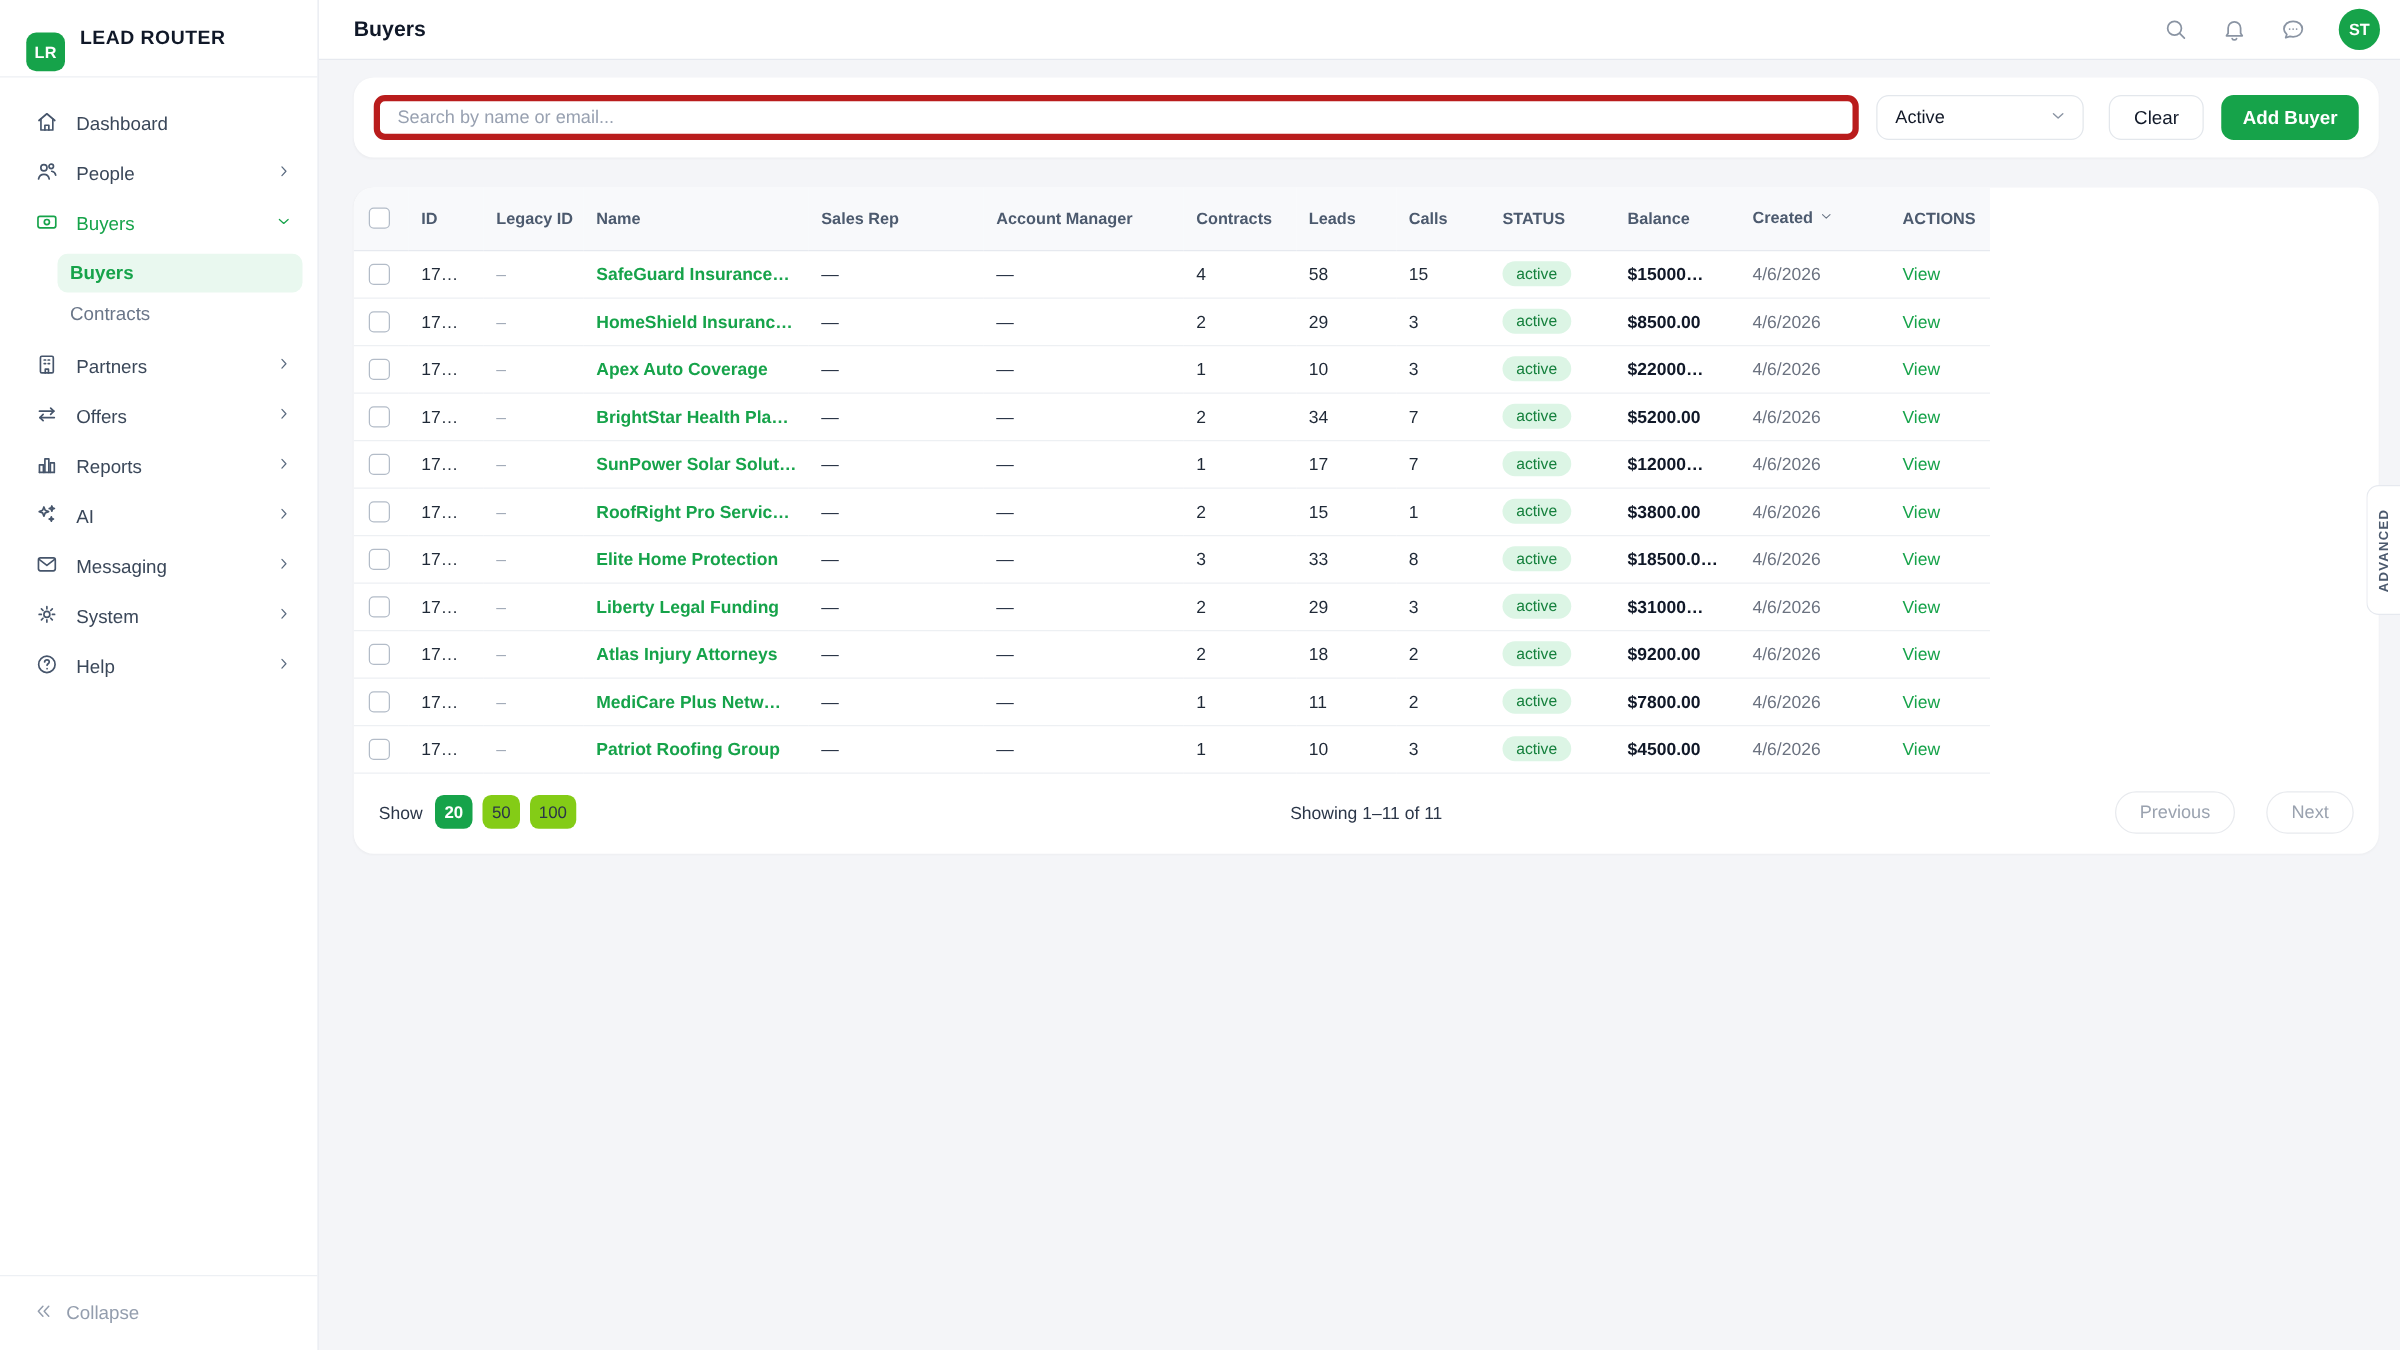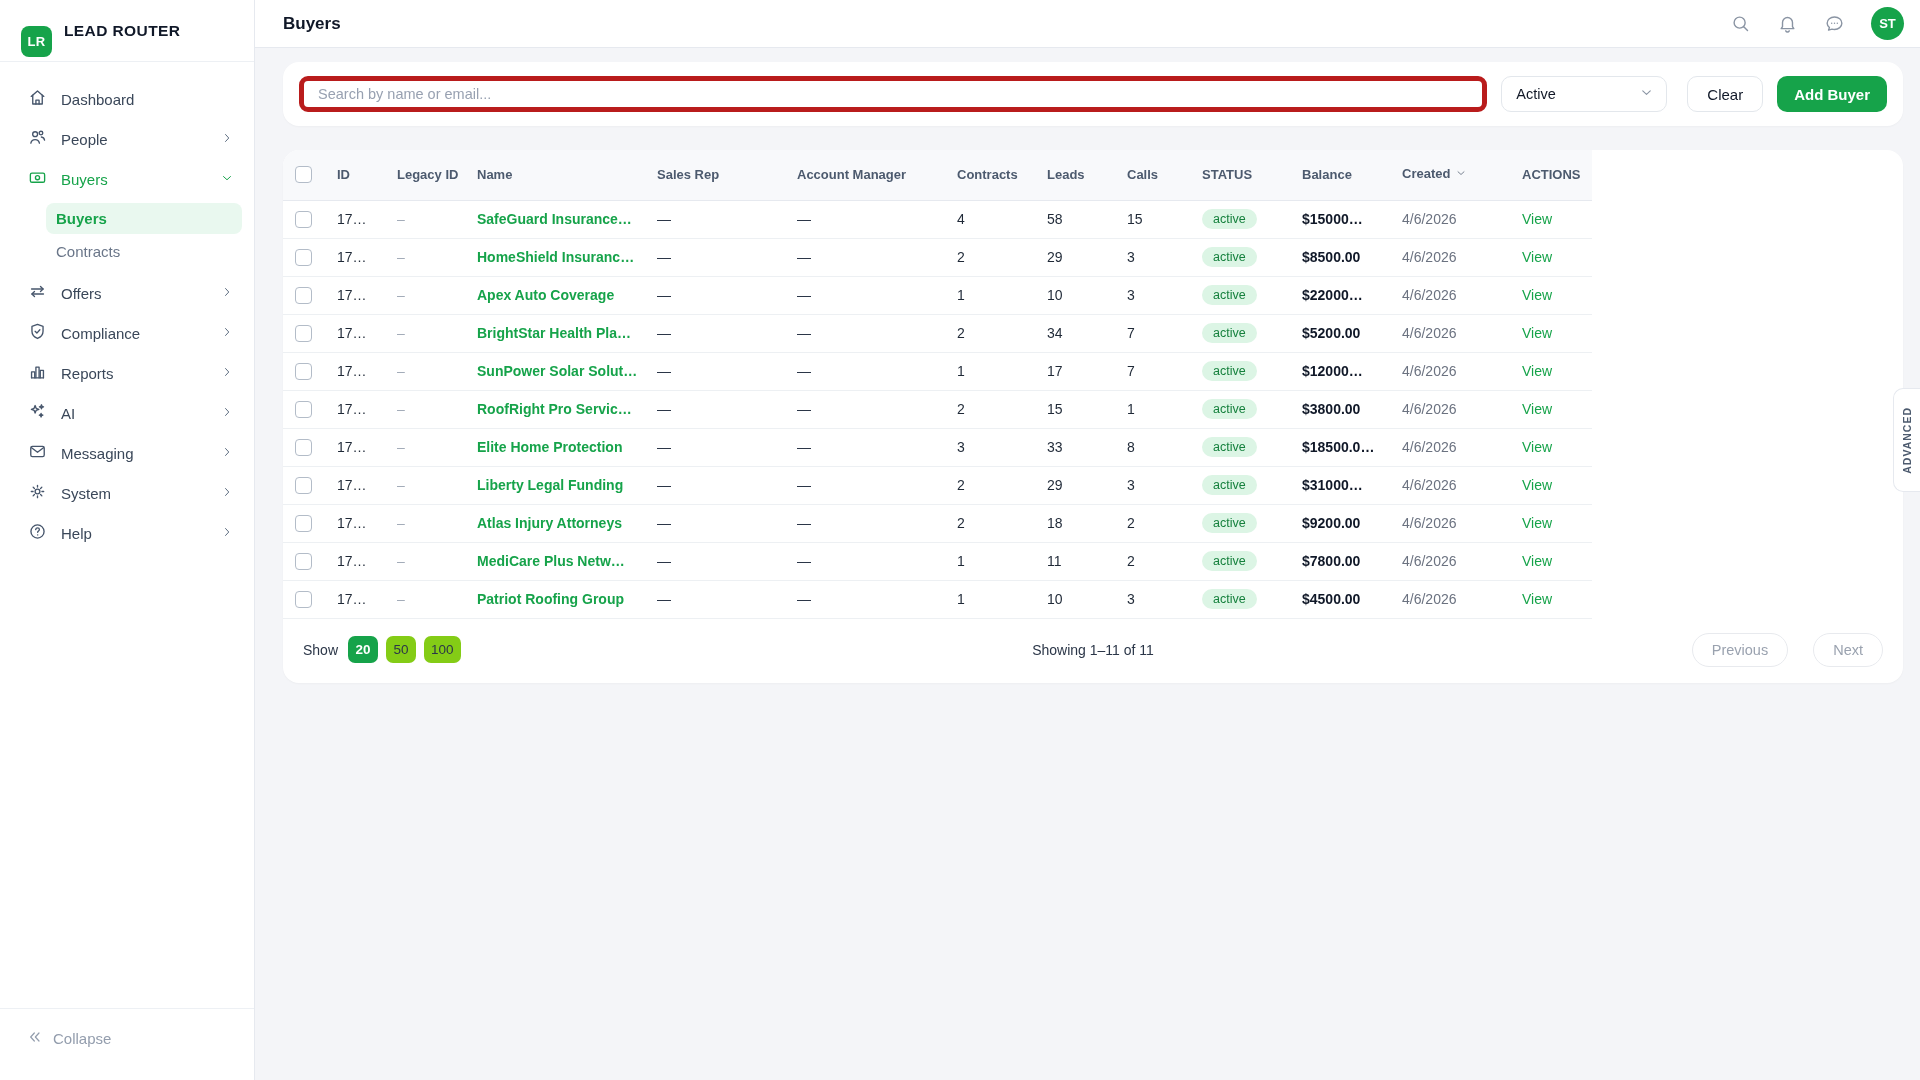--- a/index.html
+++ b/index.html
@@ -23,21 +23,21 @@
   .nav-item svg { width:19px; height:19px; stroke:#46556B; stroke-width:1.7;
     fill:none; stroke-linecap:round; stroke-linejoin:round; flex:none; }
   .nav-item .chev { margin-left:auto; }
   .nav-item .chev svg { width:14px; height:14px; stroke:#5B6B80; }
   .nav-item.active { color:#16A34A; }
   .nav-item.active svg { stroke:#16A34A; }
   .subnav { padding:2px 0 4px; }
   .sub-item { height:31px; margin:2px 12px 2px 46px; display:flex; align-items:center;
     padding-left:10px; border-radius:8px; font-size:15px; color:#6A7689; cursor:pointer; }
   .sub-item.active { background:#E9F8EF; color:#16A34A; font-weight:700; }
-  .collapse-bar { position:absolute; left:0; right:0; bottom:12px; height:60px;
+  .collapse-bar { position:absolute; left:0; right:0; bottom:0; height:60px;
     border-top:1px solid #EDF0F4; display:flex; align-items:center; gap:10px;
     padding-left:27px; color:#939DAD; font-size:15px; cursor:pointer; }
   .collapse-bar svg { width:16px; height:16px; stroke:#939DAD; stroke-width:1.8;
     fill:none; stroke-linecap:round; stroke-linejoin:round; }
 
   
   .main { flex:1; display:flex; flex-direction:column; min-width:0; }
   .topbar { height:48px; background:#fff; border-bottom:1px solid #E6E9EF;
     display:flex; align-items:center; padding:0 16px 0 28px; }
   .page-title { font-size:17px; font-weight:700; color:#101828; }
@@ -164,36 +164,37 @@
       <div class="subnav">
         <div class="sub-item active">
           <span>Buyers</span>
         </div>
         <div class="sub-item">
           <span>Contracts</span>
         </div>
       </div>
       <div class="nav-item">
         <span><svg viewBox="0 0 24 24">
+              <rect x="5.5" y="3.8" width="13" height="16.8" rx="1.4"></rect>
+              <path d="M9.3 7.6h1.4M13.3 7.6h1.4M9.3 11.2h1.4M13.3 11.2h1.4"></path>
+              <path d="M10.4 20.6v-3.8h3.2v3.8"></path>
+            </svg></span>
+        <span>Partners</span>
+        <span class="chev"><svg viewBox="0 0 24 24">
+              <path d="M9.5 6l5.5 6-5.5 6"></path>
+            </svg></span>
+      </div>
+      <div class="nav-item">
+        <span><svg viewBox="0 0 24 24">
               <path d="M4.5 8.8h14.5"></path>
               <path d="M15.8 5.6l3.2 3.2-3.2 3.2"></path>
               <path d="M19.5 15.2H5"></path>
               <path d="M8.2 12l-3.2 3.2 3.2 3.2"></path>
             </svg></span>
         <span>Offers</span>
-        <span class="chev"><svg viewBox="0 0 24 24">
-              <path d="M9.5 6l5.5 6-5.5 6"></path>
-            </svg></span>
-      </div>
-      <div class="nav-item">
-        <span><svg viewBox="0 0 24 24">
-              <path d="M12 3l7 2.6v6.2c0 4.4-2.9 7.4-7 9-4.1-1.6-7-4.6-7-9V5.6z"></path>
-              <path d="M9 11.8l2.2 2.2 3.8-4.2"></path>
-            </svg></span>
-        <span>Compliance</span>
         <span class="chev"><svg viewBox="0 0 24 24">
               <path d="M9.5 6l5.5 6-5.5 6"></path>
             </svg></span>
       </div>
       <div class="nav-item">
         <span><svg viewBox="0 0 24 24">
               <path d="M4.5 20V12.5h4V20"></path>
               <path d="M10 20V6.5h4V20"></path>
               <path d="M15.5 20v-9.5h4V20"></path>
               <path d="M4.5 20h15"></path>

